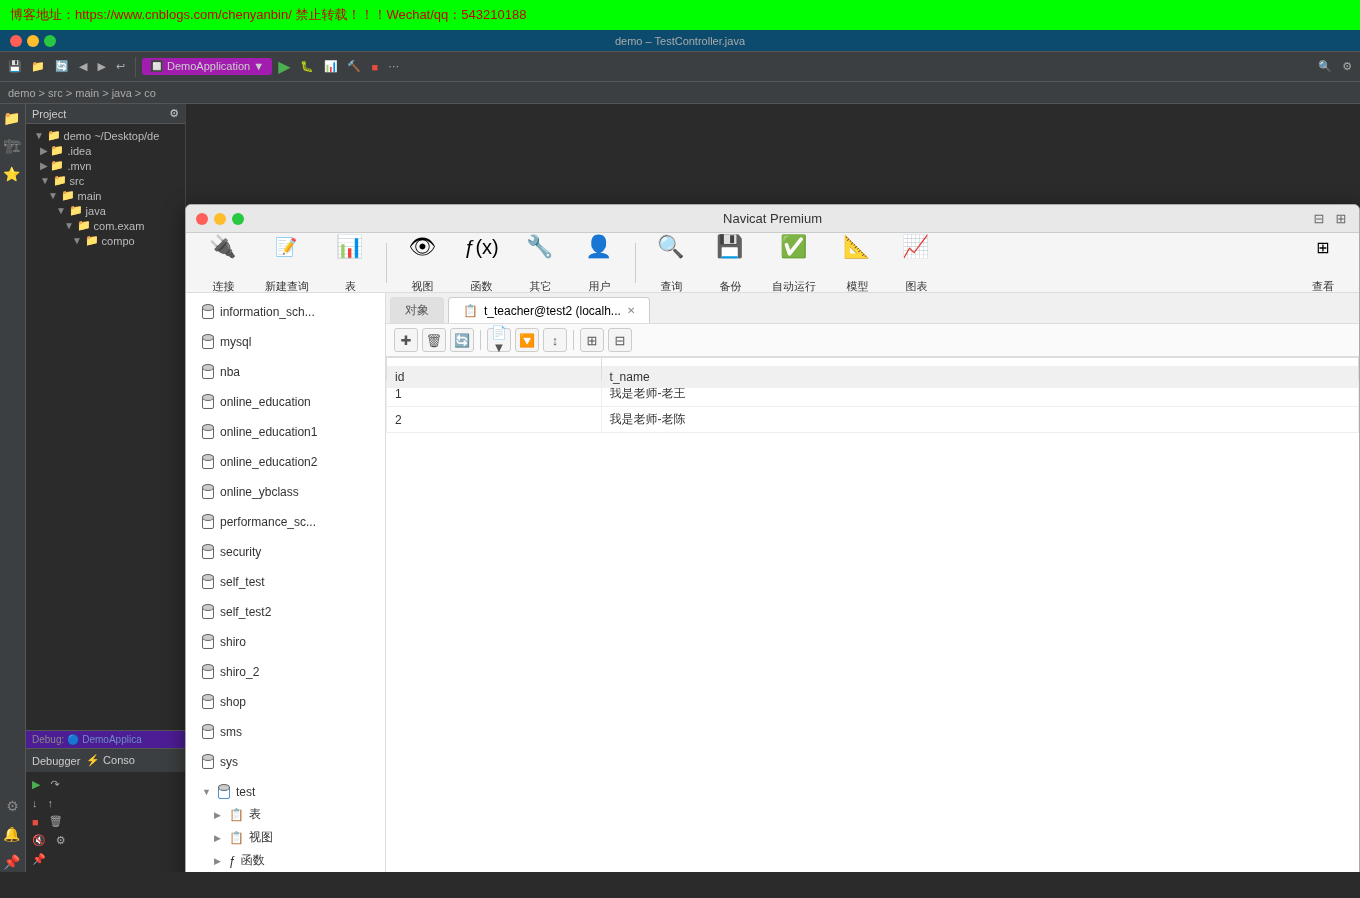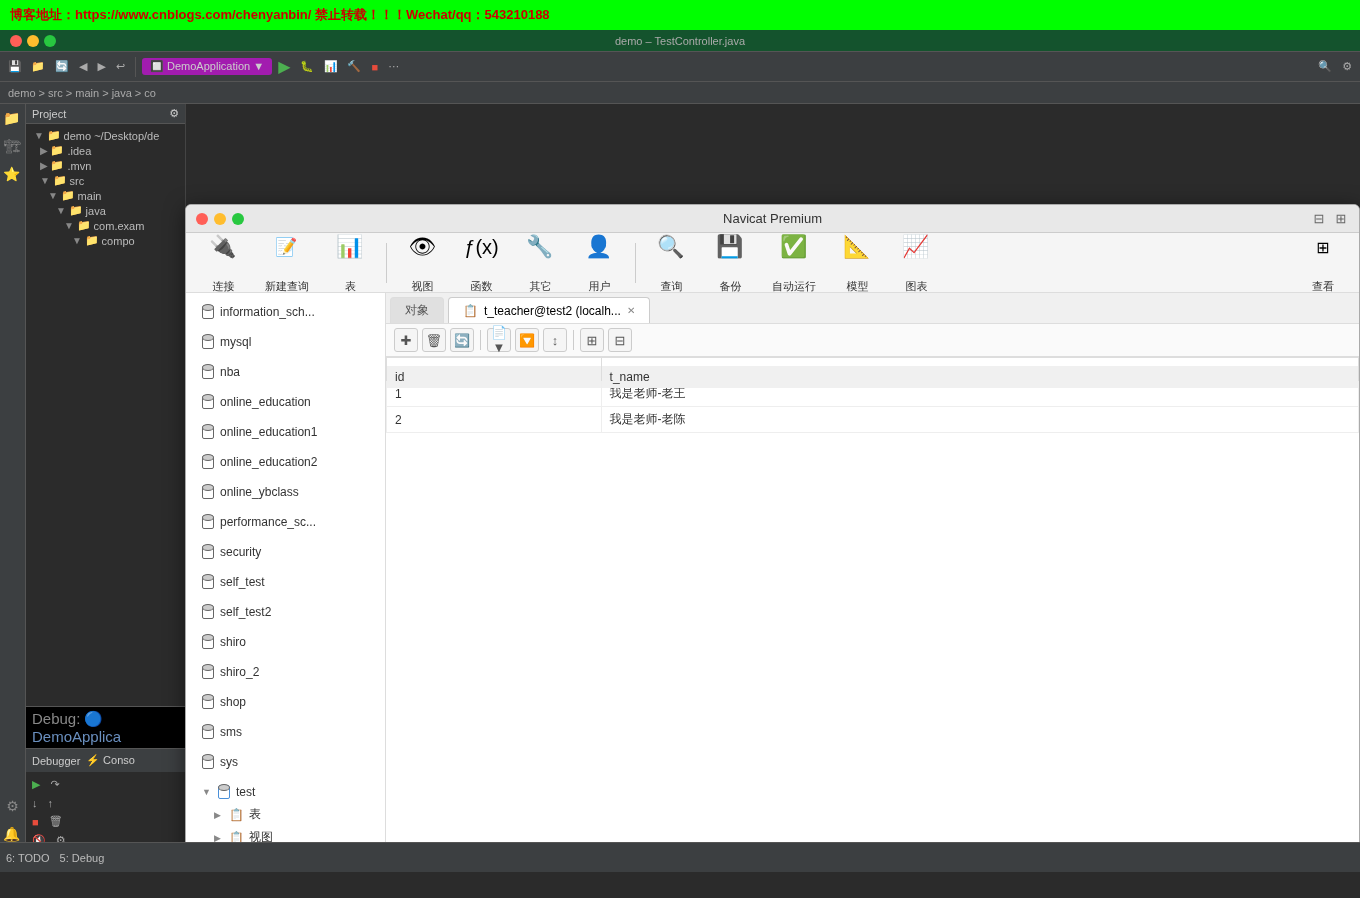--- a/index.html
+++ b/index.html
@@ -3,30 +3,30 @@
   <meta charset="utf-8">
   <style>
     * { box-sizing: border-box; margin: 0; padding: 0; }
     body { font-family: 'Microsoft YaHei', 'PingFang SC', Arial, sans-serif; font-size: 12px; background: #2b2b2b; overflow: hidden; }
 
     
     #top-banner {
       background: #00ff00;
       color: #cc0000;
       font-size: 13px;
-      font-weight: bold;
+      font-weight: normal;
       padding: 4px 10px;
       height: 30px;
       display: flex;
       align-items: center;
     }
 
     
     #ide-titlebar {
-      background: #14532d;
+      background: #0c4a6e;
       height: 22px;
       display: flex;
       align-items: center;
       justify-content: center;
       color: #aaa;
       font-size: 11px;
       border-bottom: 1px solid #555;
       position: relative;
     }
     #ide-titlebar .traffic-lights {
@@ -512,21 +512,21 @@
         <span class="tree-folder-icon">📁</span>
         <span>com.exam</span>
       </div>
       <div class="tree-item tree-indent-4" style="padding-left:46px;">
         <span class="tree-arrow">▼</span>
         <span class="tree-folder-icon">📁</span>
         <span>compo</span>
       </div>
     </div>
 
-    <div style="border-top:1px solid #555;background:#000000;padding:3px 6px;font-size:15px;color:#888;">
+    <div style="border-top:1px solid #555;background:#4c1d95;padding:3px 6px;font-size:10px;color:#888;">
       <span>Debug:</span>
       <span style="color:#6a8fbf;"> 🔵 DemoApplica</span>
     </div>
     <div style="display:flex;border-top:1px solid #555;background:#3c3f41;height:24px;align-items:center;gap:6px;padding:0 6px;">
       <span style="font-size:11px;color:#ccc;cursor:pointer;">Debugger</span>
       <span style="font-size:11px;color:#ccc;cursor:pointer;">⚡ Conso</span>
     </div>
     <div style="display:flex;flex-direction:column;gap:2px;padding:4px 2px;background:#2b2b2b;">
       <div style="display:flex;gap:2px;">
         <button class="ide-btn" style="color:#4caf50;">▶</button>
@@ -790,17 +790,13 @@
                 <td>我是老师-老陈</td>
               </tr>
             </tbody>
           </table>
         </div>
 
       </div>
     </div>
   </div>
 
-  <div id="ide-bottom" style="position:absolute;bottom:0;left:0;right:0;">
-    <span style="font-size:11px;color:#bbb;cursor:pointer;">6: TODO</span>
-    <span style="font-size:11px;color:#bbb;cursor:pointer;">5: Debug</span>
-  </div>
 </div>
 
 </body></html>

